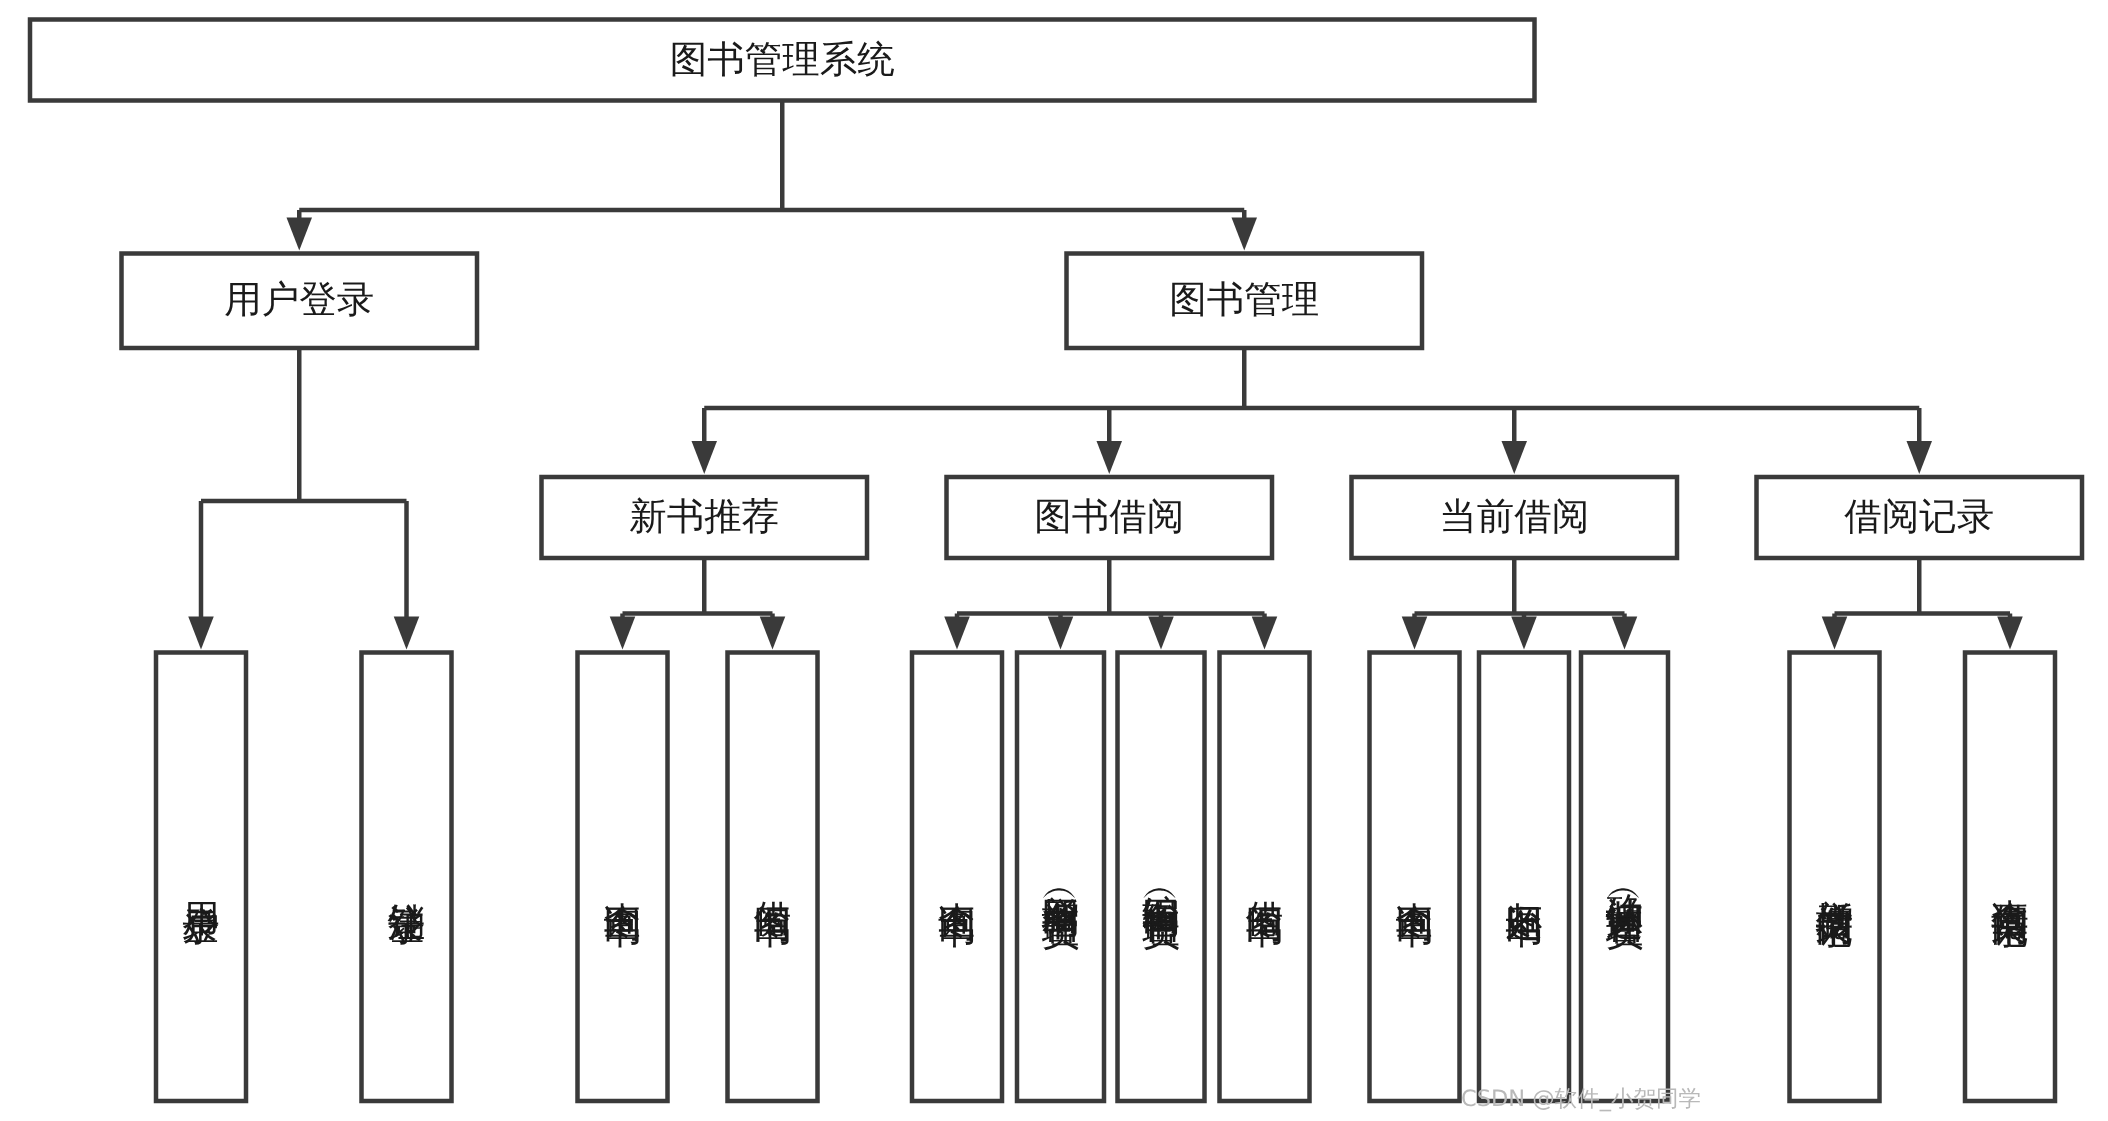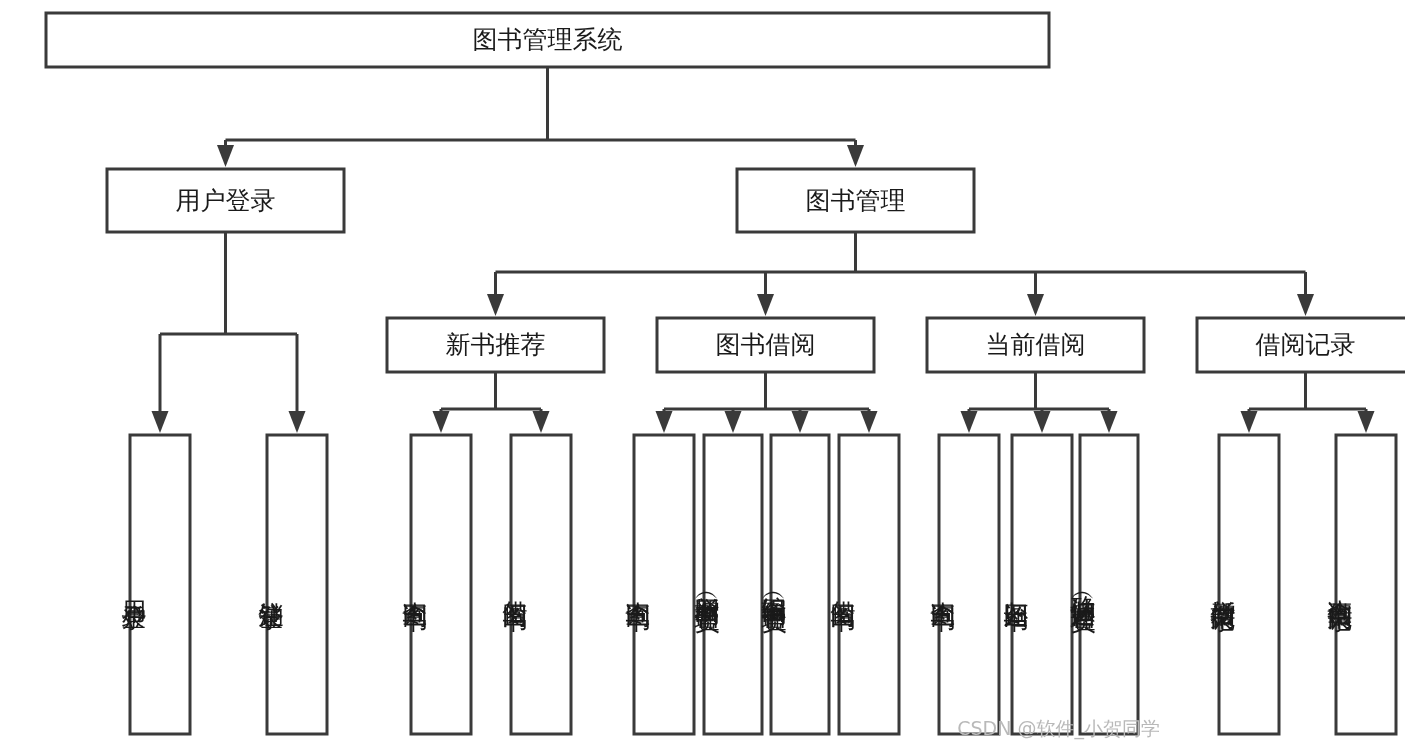--- a/index.html
+++ b/index.html
@@ -12,21 +12,20 @@
     height: 747px;
     font-family: "DejaVu Sans", "Liberation Sans", sans-serif;
     overflow: hidden;
     position: relative;
   }
   #diagram-root {
     position: absolute;
     left: 0; top: 0;
     width: 1144px;
     height: 747px;
-    padding-left: 26px;
   }
   svg { display: block; }
   .node-box {
     fill: #ffffff;
     stroke: #3a3a3a;
     stroke-width: 3;
   }
   .connector {
     stroke: #3a3a3a;
     stroke-width: 3;
@@ -60,21 +59,21 @@
     color: #1a1a1a;
     letter-spacing: 2px;
     white-space: nowrap;
     text-align: center;
   }
   #watermark {
     position: absolute;
     right: 10px;
     bottom: 5px;
     font-family: "DejaVu Sans", "Liberation Sans", sans-serif;
-    font-size: 19px;
+    font-size: 15px;
     color: #b9b9b9;
     white-space: nowrap;
     pointer-events: none;
   }
 </style>
 </head>
 <body>
 
 <div id="diagram-root">
   <svg id="diagram-svg" width="1405" height="747" viewBox="0 0 1405 747" xmlns="http://www.w3.org/2000/svg">

